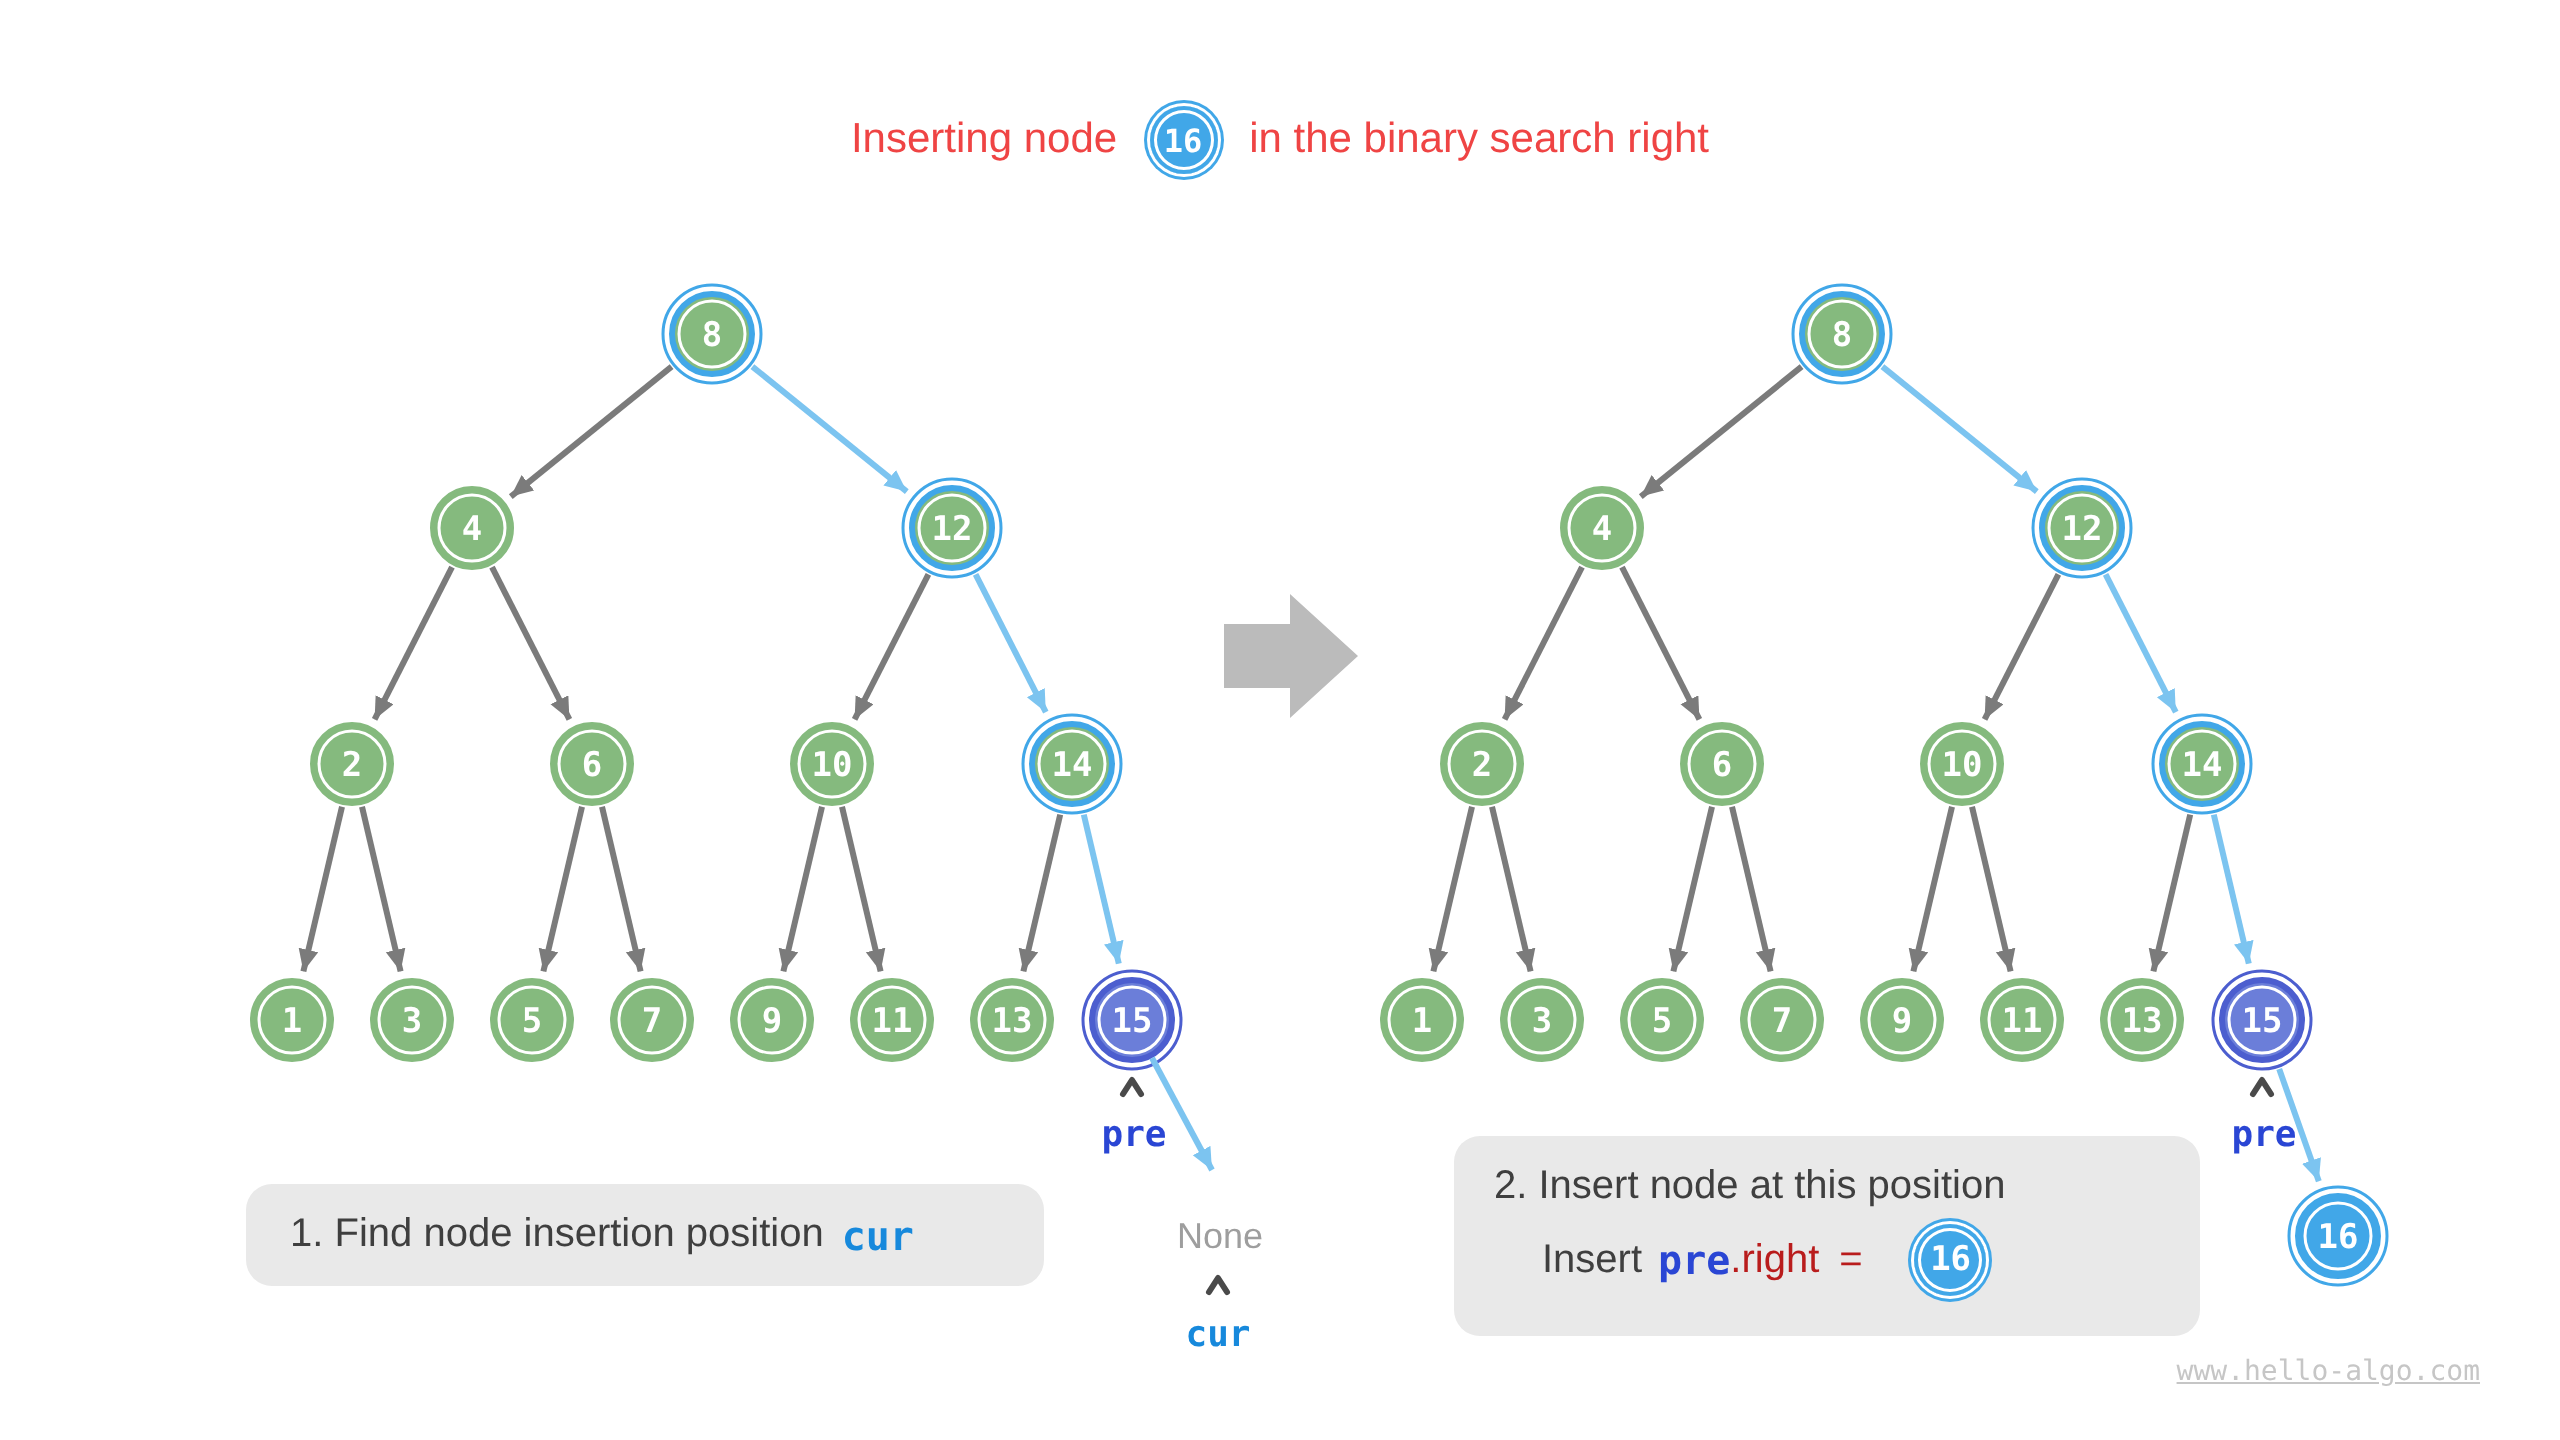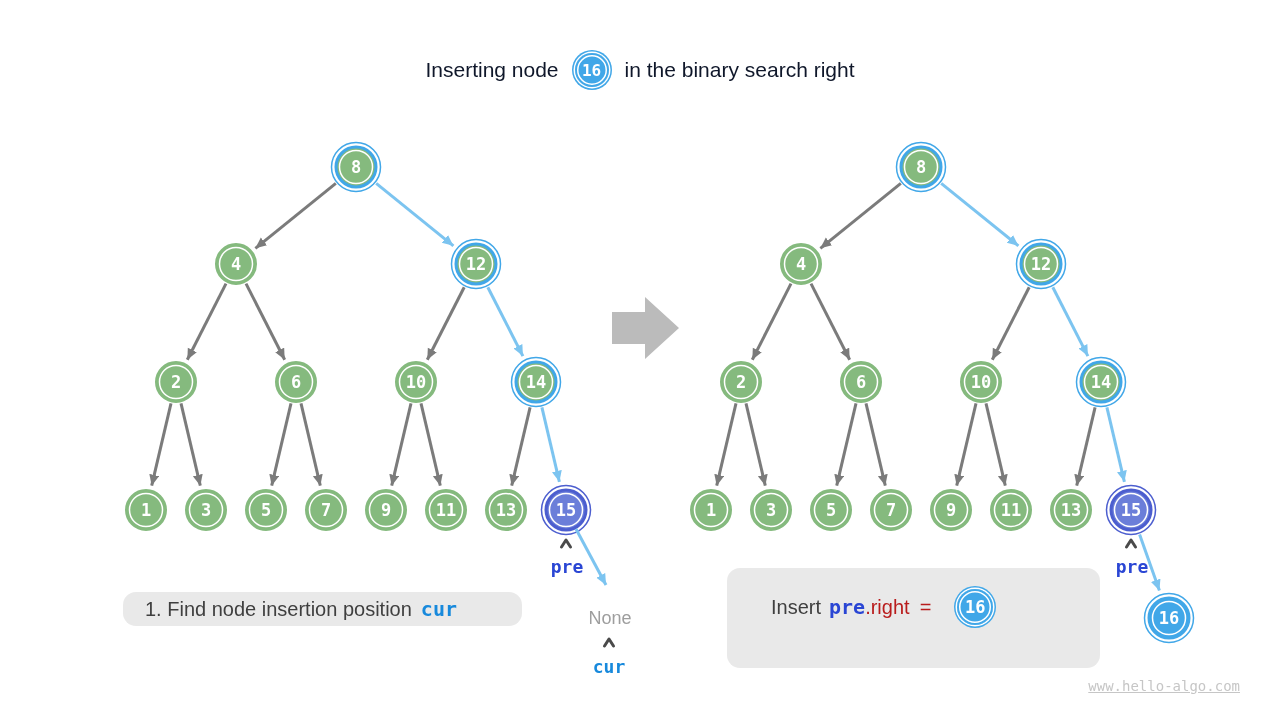--- a/index.html
+++ b/index.html
@@ -6,21 +6,21 @@
   #page {
     position:relative; width:1280px; height:720px; background:#ffffff;
     overflow:hidden; font-family:"Liberation Sans", sans-serif;
   }
 
   
   #title-row {
     position:absolute; left:0; top:53px; width:100%;
     display:flex; justify-content:center; align-items:center; gap:16px;
   }
-  .title-text { font-size:21px; color:#0f172a; }
+  .title-text { font-size:21px; color:#ef4444; }
 
   
   .node-badge {
     border-radius:50%; background:#41A7E8; color:#fff;
     font-family:"DejaVu Sans Mono", monospace; font-weight:bold;
     display:inline-flex; align-items:center; justify-content:center;
     box-shadow: inset 0 0 0 2px #41A7E8, inset 0 0 0 3.5px #fff,
                 0 0 0 1.5px #fff, 0 0 0 3px #41A7E8;
   }
   .badge-title   { width:34px; height:34px; font-size:16px; }
@@ -40,21 +40,21 @@
                font-family:"Liberation Sans", sans-serif; }
   .caret     { stroke:#4A4A4A; stroke-width:3; fill:none;
                stroke-linecap:round; stroke-linejoin:round; }
 
   
   .caption {
     position:absolute; background:#E9E9E9; border-radius:13px;
     color:#3F3F3F; font-size:20px; box-sizing:border-box;
   }
   #caption-step1 {
-    left:123px; top:592px; width:399px; height:34px;
+    left:123px; top:592px; width:399px; height:51px;
     display:flex; align-items:center; padding-left:22px;
   }
   #caption-step2 { left:727px; top:568px; width:373px; height:100px; padding:14px 0 0 20px; }
   #caption-step2-line2 { display:flex; align-items:center; margin:7px 0 0 24px; }
   .code-blue { font-family:"DejaVu Sans Mono", monospace; font-weight:bold; color:#2A46D4; }
   .code-cur  { font-family:"DejaVu Sans Mono", monospace; font-weight:bold; color:#1789DC; margin-left:9px; }
   .code-gray { font-family:Liberation Sans, sans-serif; color:#b91c1c; }
   .sp-r8  { margin-right:8px; }
   .sp-eq  { margin:0 26px 0 10px; }
 
@@ -296,20 +296,21 @@
     <text class="lbl-cur" x="609" y="673">cur</text>
     <text class="lbl-pre" x="1132" y="573">pre</text>
   </svg>
 
   <div id="caption-step1" class="caption">
     <span>1. Find node insertion position</span>
     <span class="code-cur">cur</span>
   </div>
 
   <div id="caption-step2" class="caption">
+    <div>2. Insert node at this position</div>
     <div id="caption-step2-line2">
       <span class="sp-r8">Insert</span>
       <span class="code-blue">pre</span>
       <span class="code-gray">.right</span>
       <span class="code-gray sp-eq">=</span>
       <span class="node-badge badge-caption">16</span>
     </div>
   </div>
 
   <div id="watermark">www.hello-algo.com</div>

